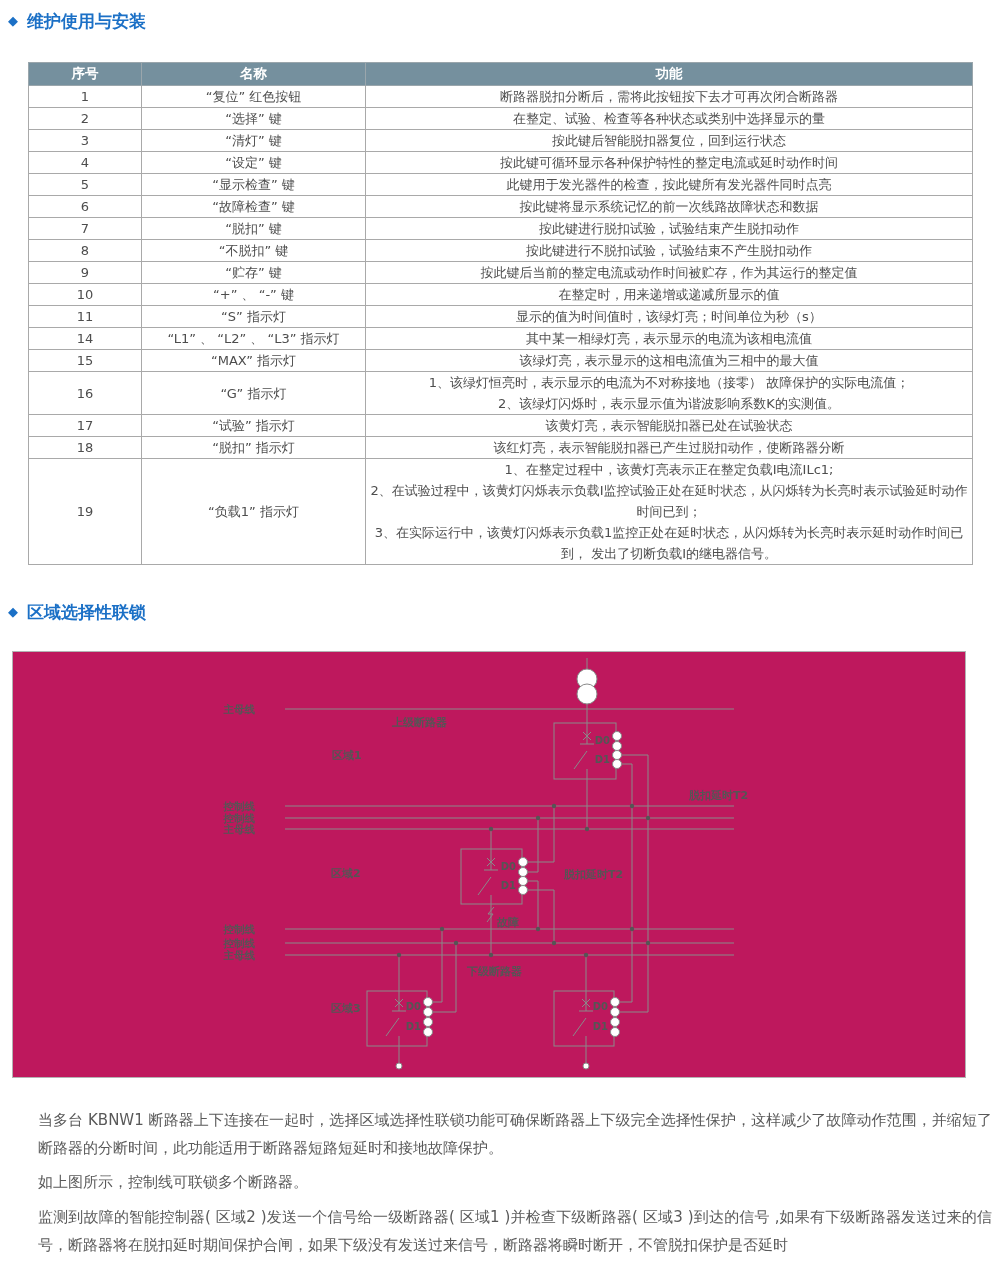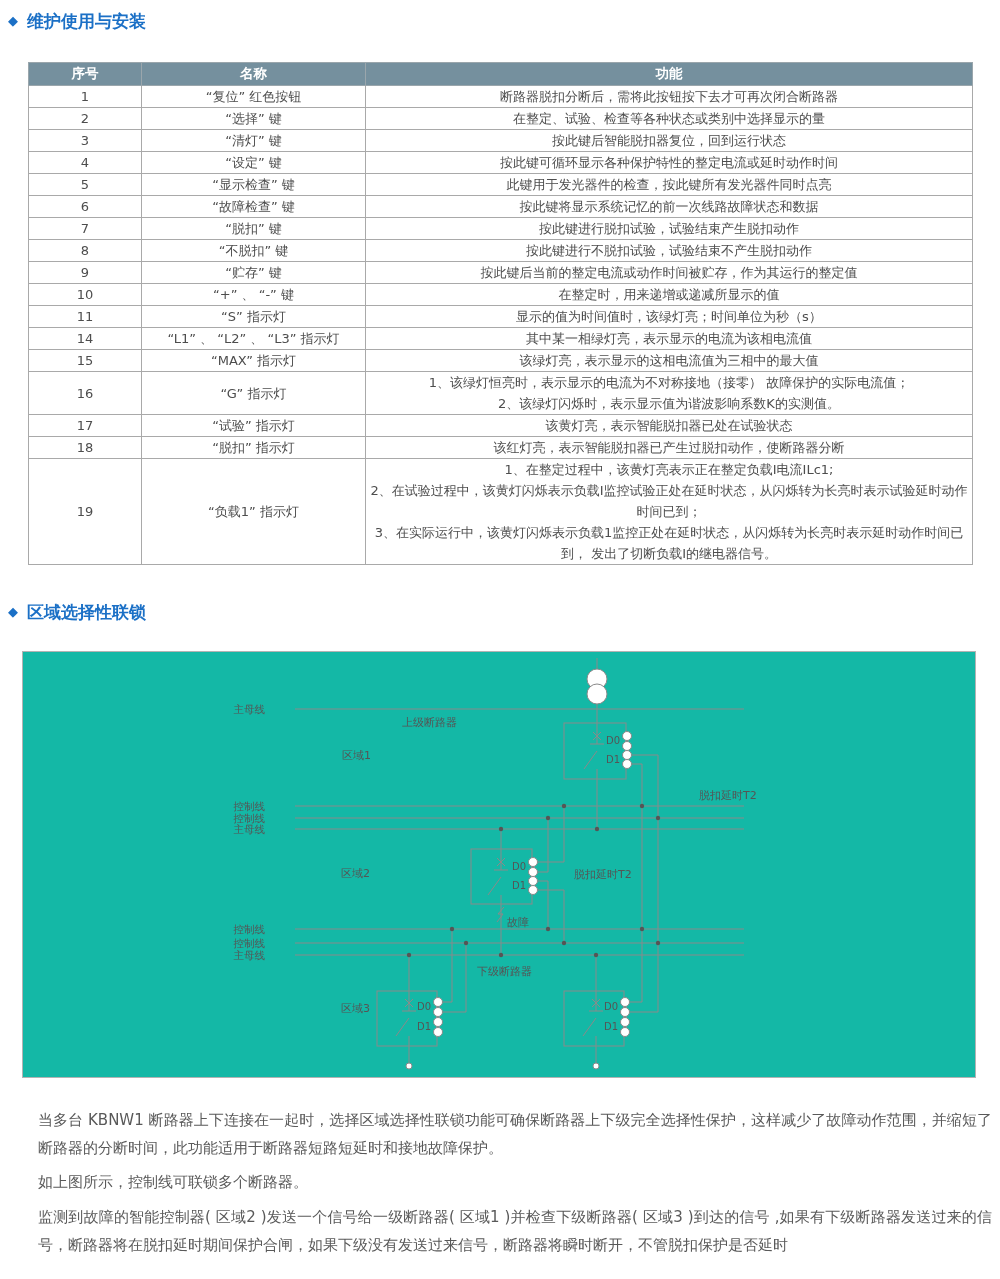--- a/index.html
+++ b/index.html
@@ -28,22 +28,22 @@
     border:1px solid #9aa6ac;
   }
   .spec-table td{
     border:1px solid #a9a9a9;
     text-align:center;vertical-align:middle;
     padding:0 4px;line-height:21px;
   }
   .spec-table td.col-func{white-space:pre-line;}
 
   .diagram-wrap{
-    width:952px;height:425px;margin:28px 0 0 22px;
-    border:1px solid #b3b3b3;background:#14b8a6;
+    width:952px;height:425px;margin:28px 0 0 12px;
+    border:1px solid #b3b3b3;background:#be185d;font-weight:bold;
   }
   .diagram-wrap svg{display:block;}
   svg .wire{stroke:#8a8a8a;stroke-width:1;fill:none;}
   svg .whitefill{fill:#ffffff;}
   svg .dot{fill:#555;stroke:none;}
   svg text{fill:#555;stroke:none;font-family:"DejaVu Sans","Liberation Sans",sans-serif;}
   svg .buslabel{font-size:10.5px;}
   svg .lbl{font-size:11px;}
   svg .term{font-size:10px;}
 

